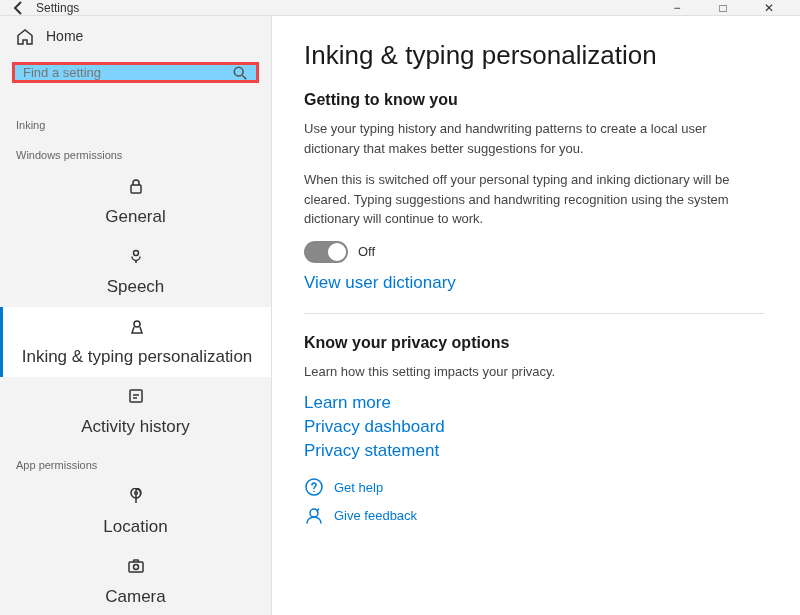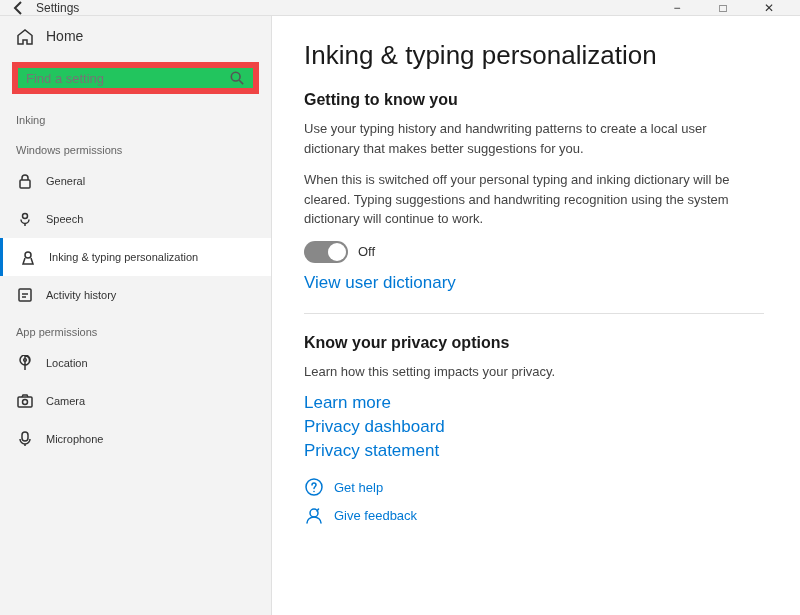--- a/index.html
+++ b/index.html
@@ -74,25 +74,25 @@
     .sidebar-home {
       display: flex;
       align-items: flex-start;
       padding: 12px 16px;
       cursor: pointer;
       gap: 12px;
       font-size: 14px;
       color: #333;
     }
     .sidebar-search {
-      margin: 4px 12px 8px 12px;
-      display: flex;
-      align-items: center;
-      border: 6px solid #ef4444;
-      background: #22c55e;
+      margin: 4px 12px 24px 12px;
+      display: flex;
+      align-items: center;
+      border: 3px solid #ef4444;
+      background: #7dd3fc;
       height: 32px;
     }
     .sidebar-search input {
       flex: 1;
       border: none;
       outline: none;
       padding: 0 8px;
       font-size: 13px;
       font-family: 'Segoe UI', sans-serif;
       background: transparent;
@@ -110,23 +110,24 @@
       color: #666;
       padding: 12px 16px 6px 16px;
       font-weight: 400;
     }
     .sidebar-item {
       display: flex;
       align-items: center;
       padding: 10px 16px;
       cursor: pointer;
       gap: 12px;
-      font-size: 11px;
+      font-size: 17px;
       color: #333;
       position: relative;
+      flex-direction: column;
     }
     .sidebar-item.active {
       background: #fff;
       border-left: 3px solid #0078d4;
     }
     .sidebar-item.active .sidebar-item-label { font-weight: 500; }
     .sidebar-icon {
       width: 18px;
       height: 18px;
       display: flex;

